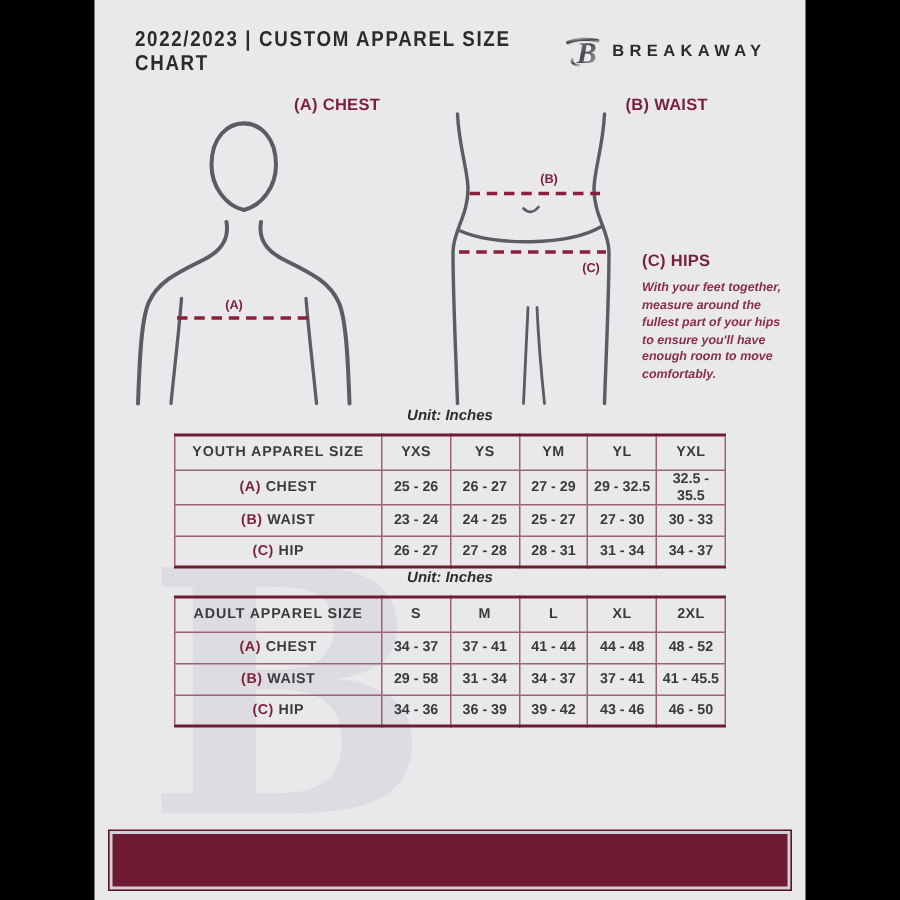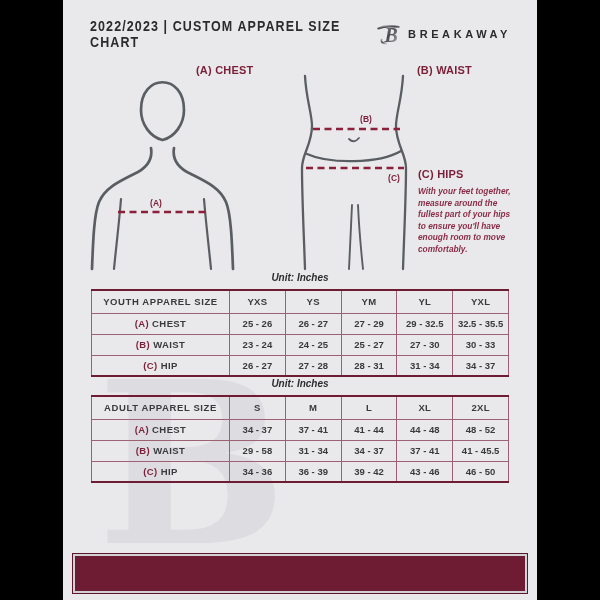--- a/index.html
+++ b/index.html
@@ -50,33 +50,33 @@
   .guide h3 {
     font-size: 11px; font-weight: 800; color: #7b1f38;
     letter-spacing: 0.2px; margin-bottom: 6px;
   }
   .guide p {
     font-size: 8.3px; font-style: italic; font-weight: 600;
     color: #8a2d48; line-height: 1.4;
   }
   .guide-a { left: 133px; top: 8px; width: 92px; }
   .guide-b { left: 354px; top: 8px; width: 98px; }
-  .guide-c { left: 355px; top: 112px; width: 98px; }
+  .guide-c { left: 365px; top: 112px; width: 98px; }
 
   
   .sec-title {
     text-align: center; font-size: 11.5px; font-weight: 800;
     color: #242426; letter-spacing: 0.4px; margin-top: 13px;
   }
   .unit {
     text-align: center; font-size: 10px; font-style: italic;
     font-weight: 600; color: #2c2c2e; margin: 1px 0 6px;
   }
   table.size {
-    margin: 0 auto; width: 418px; table-layout: fixed;
+    margin: 0 auto; width: 368px; table-layout: fixed;
     border-collapse: collapse;
     border-top: 2px solid #6e1c33; border-bottom: 2px solid #6e1c33;
     border-left: 1px solid #9c6274; border-right: 1px solid #9c6274;
   }
   table.size col.lbl { width: 138px; }
   table.size th, table.size td {
     border: 1px solid #9c6274; text-align: center;
     height: 21px; padding: 0 2px;
     font-size: 9.5px; color: #3a3a3d; font-weight: 600;
   }

